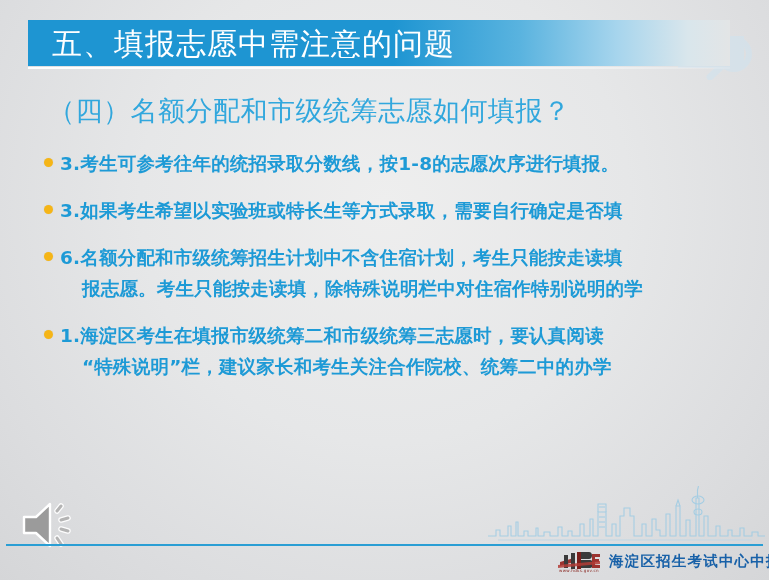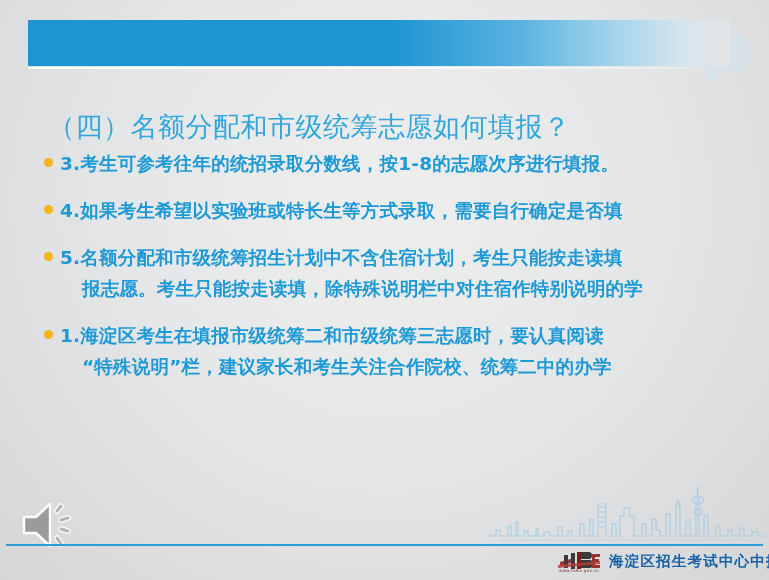--- a/index.html
+++ b/index.html
@@ -49,21 +49,21 @@
     left:28px; top:67px;
     width:702px; height:2px;
     background:linear-gradient(to right,
         rgba(255,255,255,0.95) 0%, rgba(255,255,255,0.8) 60%,
         rgba(255,255,255,0.1) 100%);
   }
 
   
   #subtitle {
     position:absolute;
-    left:48px; top:108px;
+    left:48px; top:92px;
     font-size:27px;
     line-height:38px;
     color:#31a7dd;
     letter-spacing:0.5px;
     white-space:nowrap;
   }
 
   
   #body-list {
     position:absolute;
@@ -158,43 +158,44 @@
 <div id="slide">
 
   <svg id="deco-folder" viewBox="0 0 92 62">
     <path d="M6 12 L30 12 L35 18 L72 18 L72 50 L6 50 Z" fill="#cfe3f0" stroke="none"></path>
     <circle cx="62" cy="36" r="15" fill="none" stroke="#cfe3f0" stroke-width="6"></circle>
     <line x1="51" y1="47" x2="38" y2="59" stroke="#cfe3f0" stroke-width="7" stroke-linecap="round"></line>
   </svg>
 
   <div id="title-bar"></div>
   <div id="title-underline"></div>
+  <div id="title-text">五、填报志愿中需注意的问题</div>
 
   <div id="subtitle">（四）名额分配和市级统筹志愿如何填报？</div>
 
   <div id="body-list">
 
     <div class="bullet-row">
       <span class="bullet-dot"></span>
       <div class="bullet-text">
         <span>3.考生可参考往年的统招录取分数线，按1-8的志愿次序进行填报。</span>
       </div>
     </div>
 
     <div class="bullet-row">
       <span class="bullet-dot"></span>
       <div class="bullet-text">
-        <span>4.如果考生希望以实验班或特长生等方式录取，需要自行确定是否填</span>
-      </div>
-    </div>
-
-    <div class="bullet-row">
-      <span class="bullet-dot"></span>
-      <div class="bullet-text">
-        <span>5.名额分配和市级统筹招生计划中不含住宿计划，考生只能按走读填</span>
+        <span>3.如果考生希望以实验班或特长生等方式录取，需要自行确定是否填</span>
+      </div>
+    </div>
+
+    <div class="bullet-row">
+      <span class="bullet-dot"></span>
+      <div class="bullet-text">
+        <span>6.名额分配和市级统筹招生计划中不含住宿计划，考生只能按走读填</span>
         <span class="cont">报志愿。考生只能按走读填，除特殊说明栏中对住宿作特别说明的学</span>
       </div>
     </div>
 
     <div class="bullet-row">
       <span class="bullet-dot"></span>
       <div class="bullet-text">
         <span>1.海淀区考生在填报市级统筹二和市级统筹三志愿时，要认真阅读</span>
         <span class="cont">“特殊说明”栏，建议家长和考生关注合作院校、统筹二中的办学</span>
       </div>

